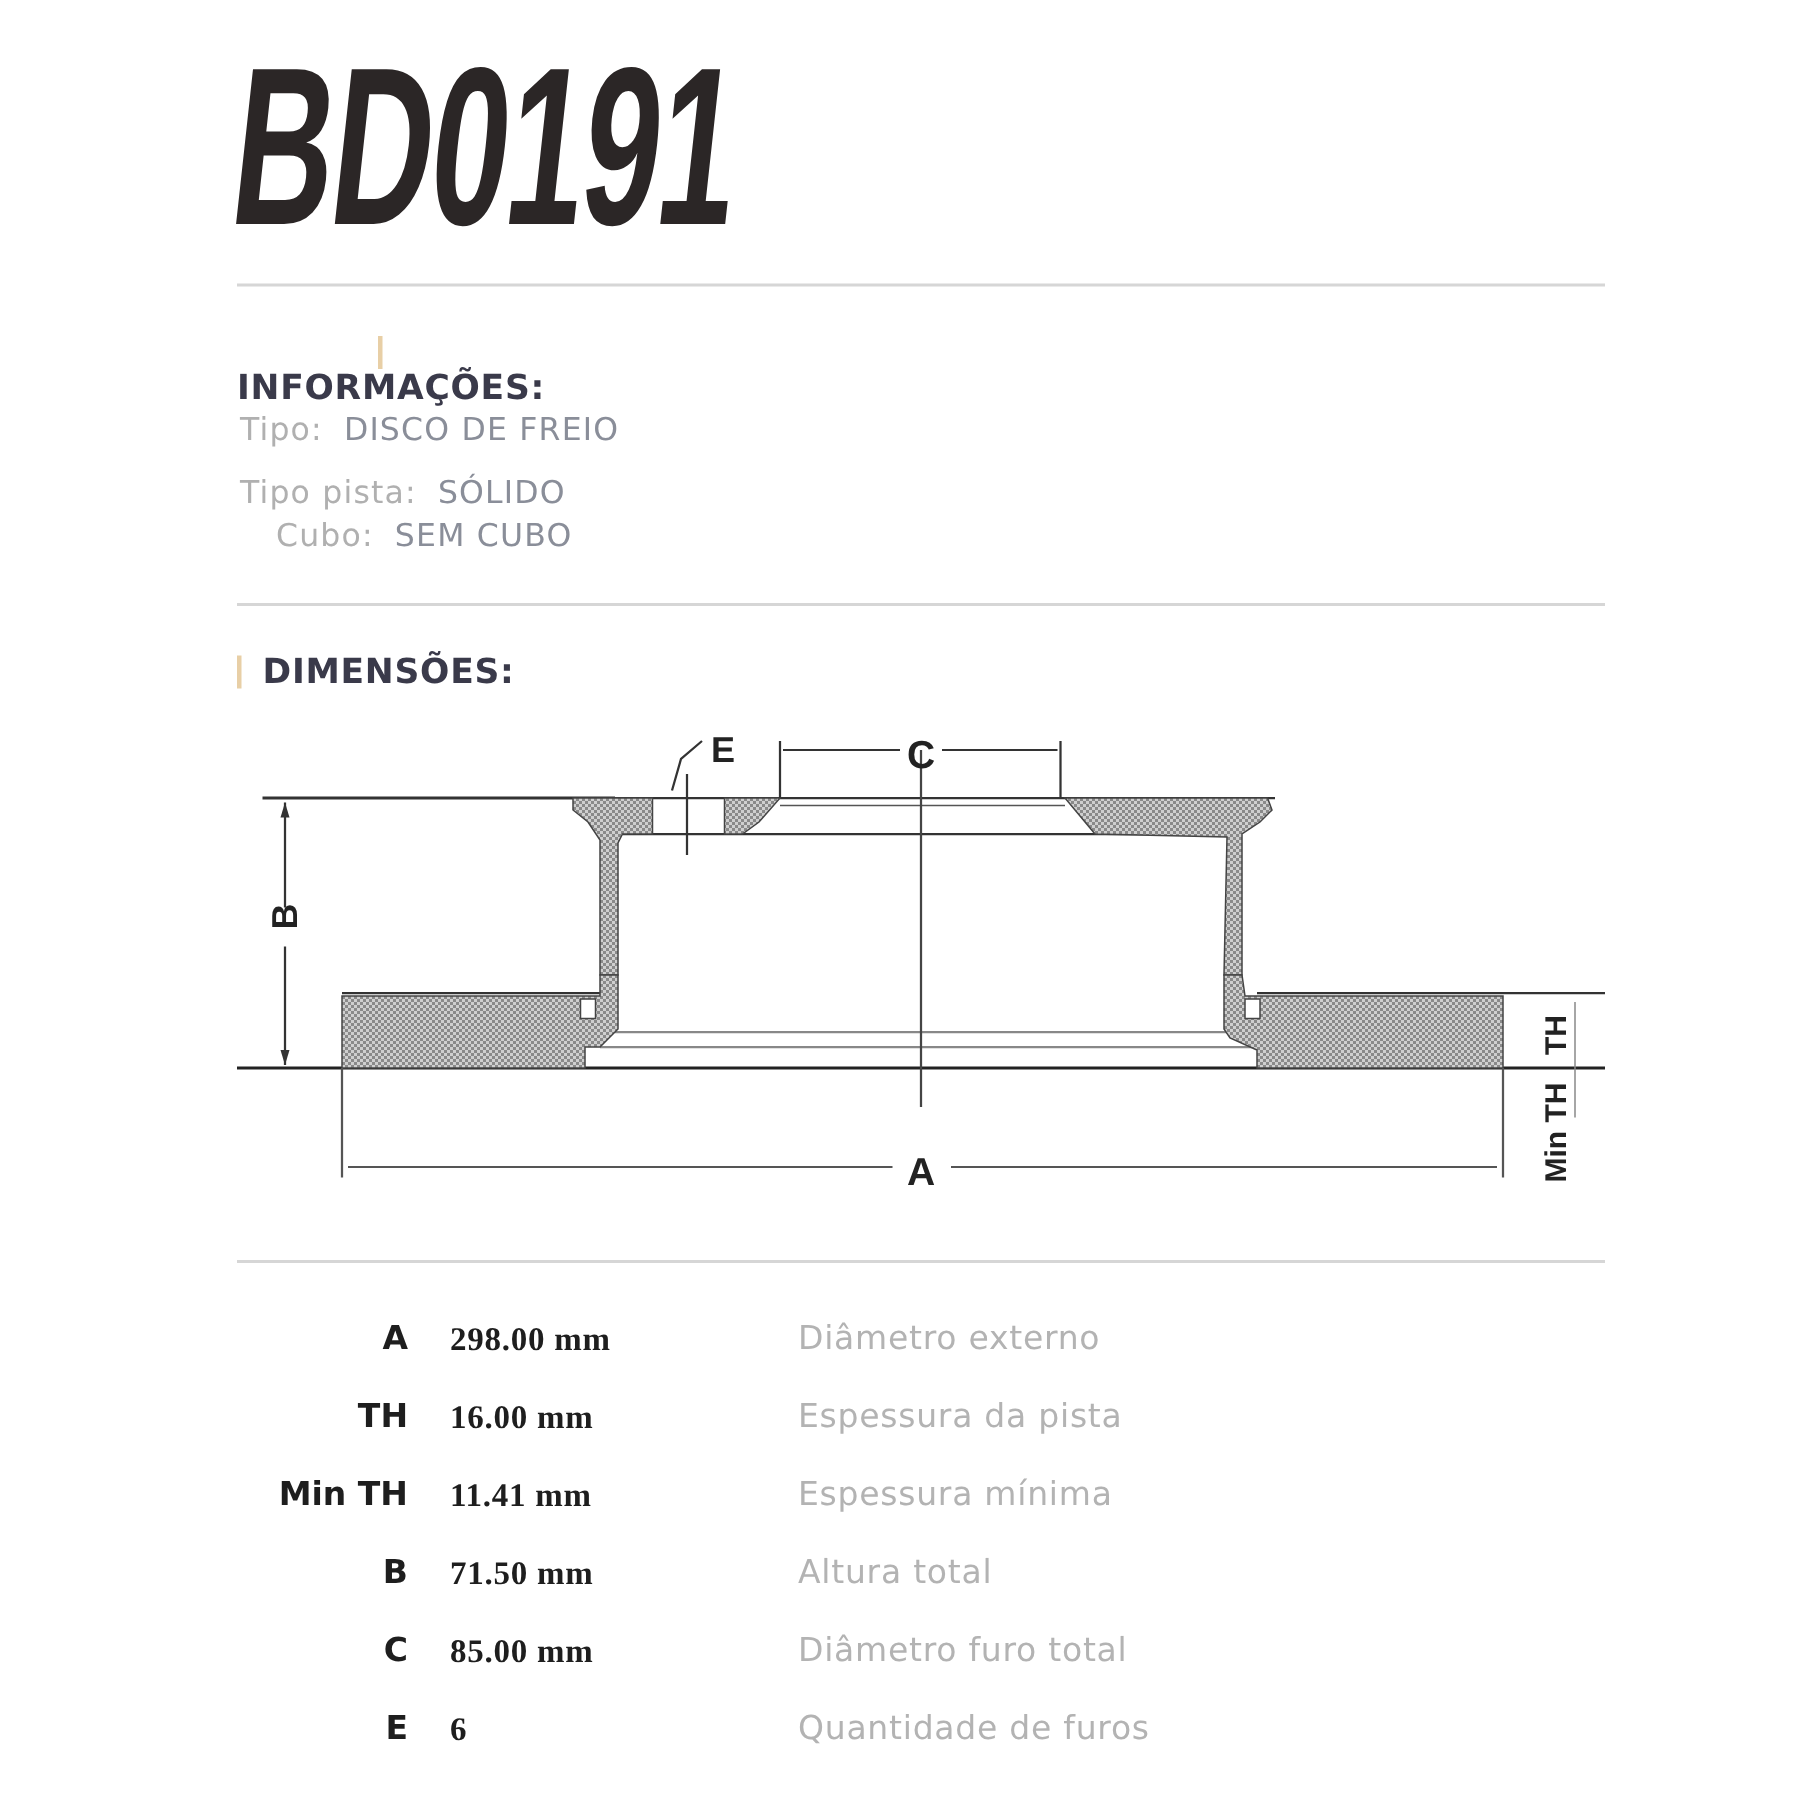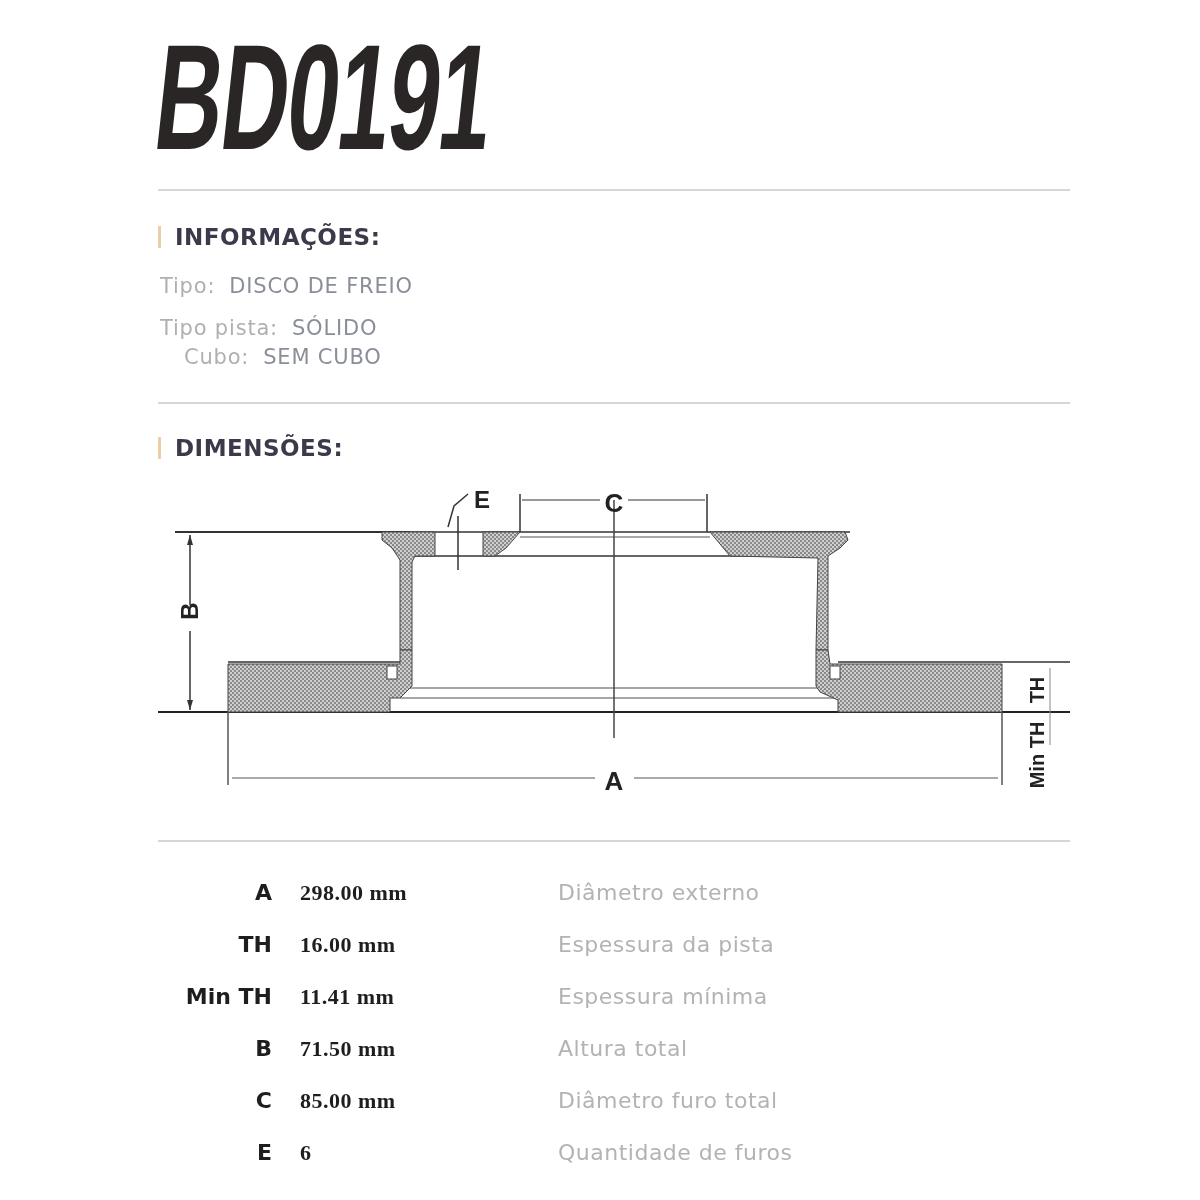--- a/index.html
+++ b/index.html
@@ -15,30 +15,30 @@
     .section-head { position: absolute; left: 158px; display: flex; align-items: center; }
     .section-bar { width: 3px; height: 22px; background: #e8cfa6; margin-right: 14px; }
     .section-title { font-size: 23px; font-weight: bold; color: #3a3a4a; letter-spacing: 0.5px; }
     .info-row { position: absolute; left: 160px; font-size: 21px; letter-spacing: 0.8px; display: flex; }
     .info-label { color: #b0b0b0; font-weight: normal; margin-right: 14px; }
     .info-value { color: #8a8e99; font-weight: normal; }
     .diagram { position: absolute; left: 150px; top: 480px; }
     .spec-row { position: absolute; left: 150px; width: 700px; height: 40px; font-size: 22px; }
     .spec-key { position: absolute; right: 578px; top: 0; color: #1e1e1e; font-weight: bold; text-align: right; white-space: nowrap; }
     .spec-val { position: absolute; left: 150px; top: 0; color: #1e1e1e; font-weight: bold; white-space: nowrap; letter-spacing: 0.5px; font-family: Liberation Serif, serif; }
-    .spec-desc { position: absolute; left: 408px; top: 0; color: #b3b3b3; white-space: nowrap; letter-spacing: 0.5px; }
+    .spec-desc { position: absolute; left: 382px; top: 0; color: #b3b3b3; white-space: nowrap; letter-spacing: 0.5px; }
   </style>
 </head>
 <body>
 
 <div class="title">BD0191</div>
 
 <div class="hr" style="top:189px;"></div>
 
-<div class="section-head" style="top:224px;">
+<div class="section-head" style="top:224px;flex-direction:column;">
   <div class="section-bar"></div>
   <div class="section-title">INFORMAÇÕES:</div>
 </div>
 
 <div class="info-row" style="top:274px;">
   <span class="info-label">Tipo:</span>
   <span class="info-value">DISCO DE FREIO</span>
 </div>
 <div class="info-row" style="top:316px;">
   <span class="info-label">Tipo pista:</span>

